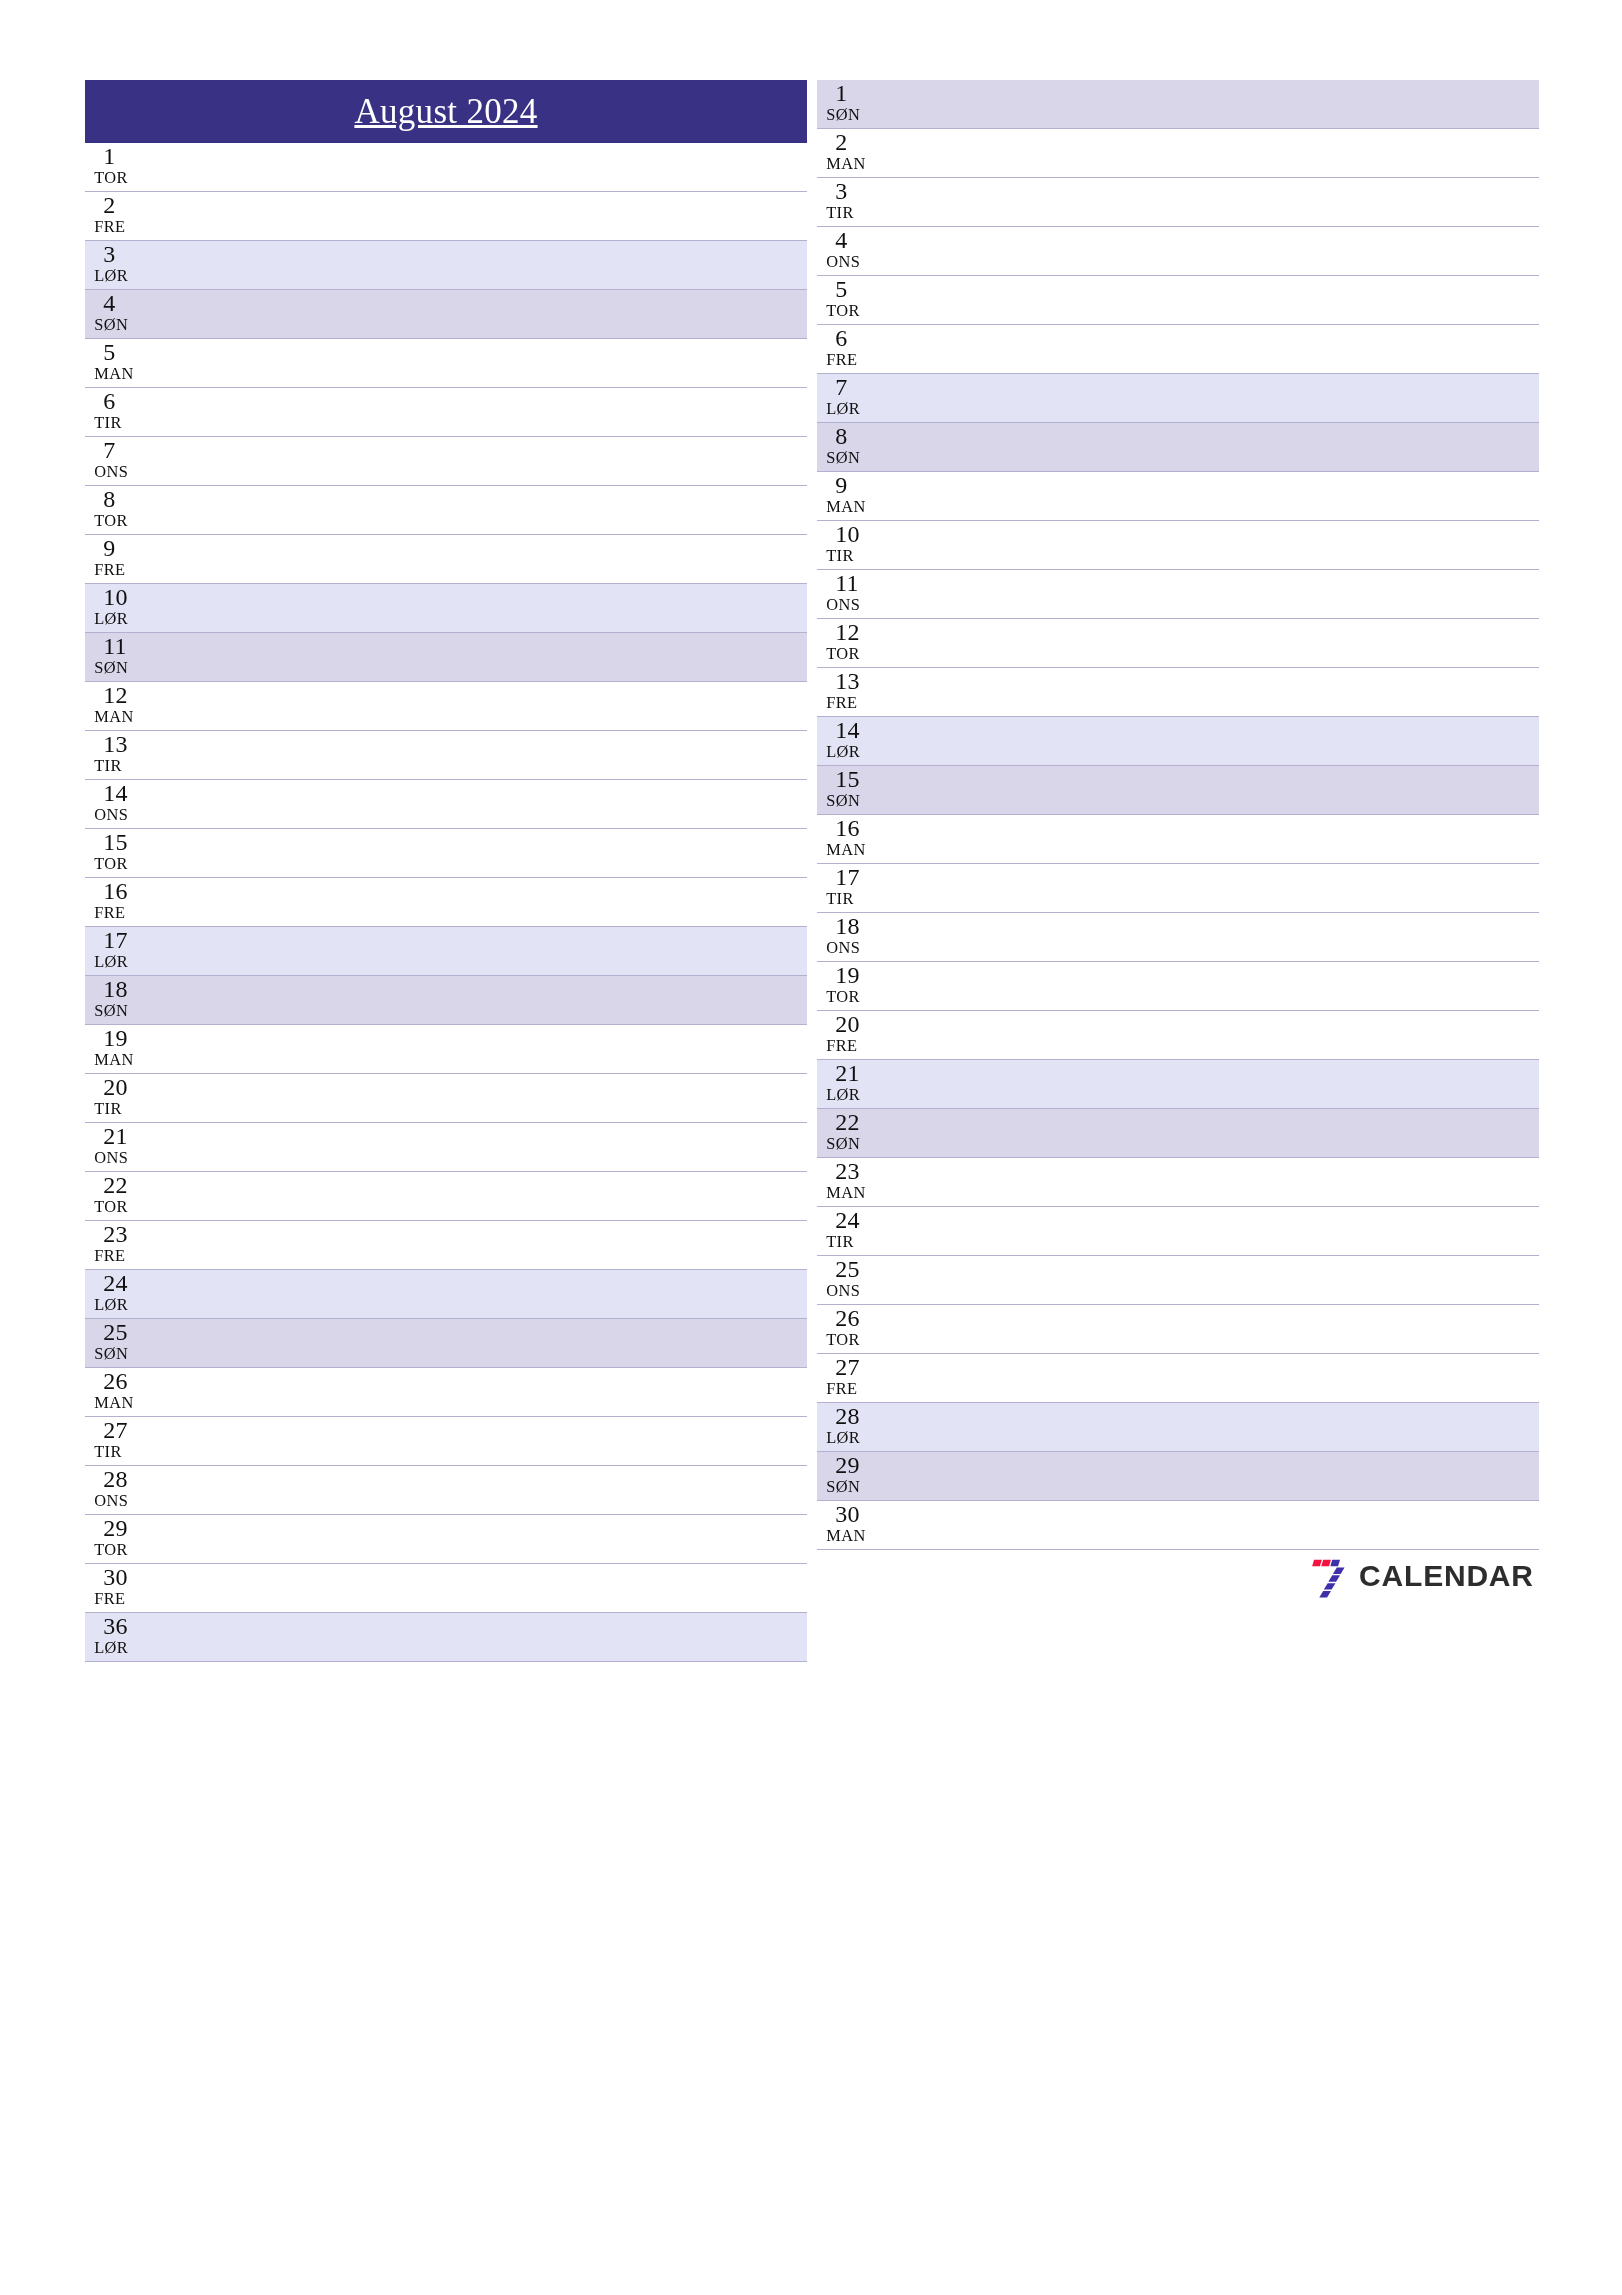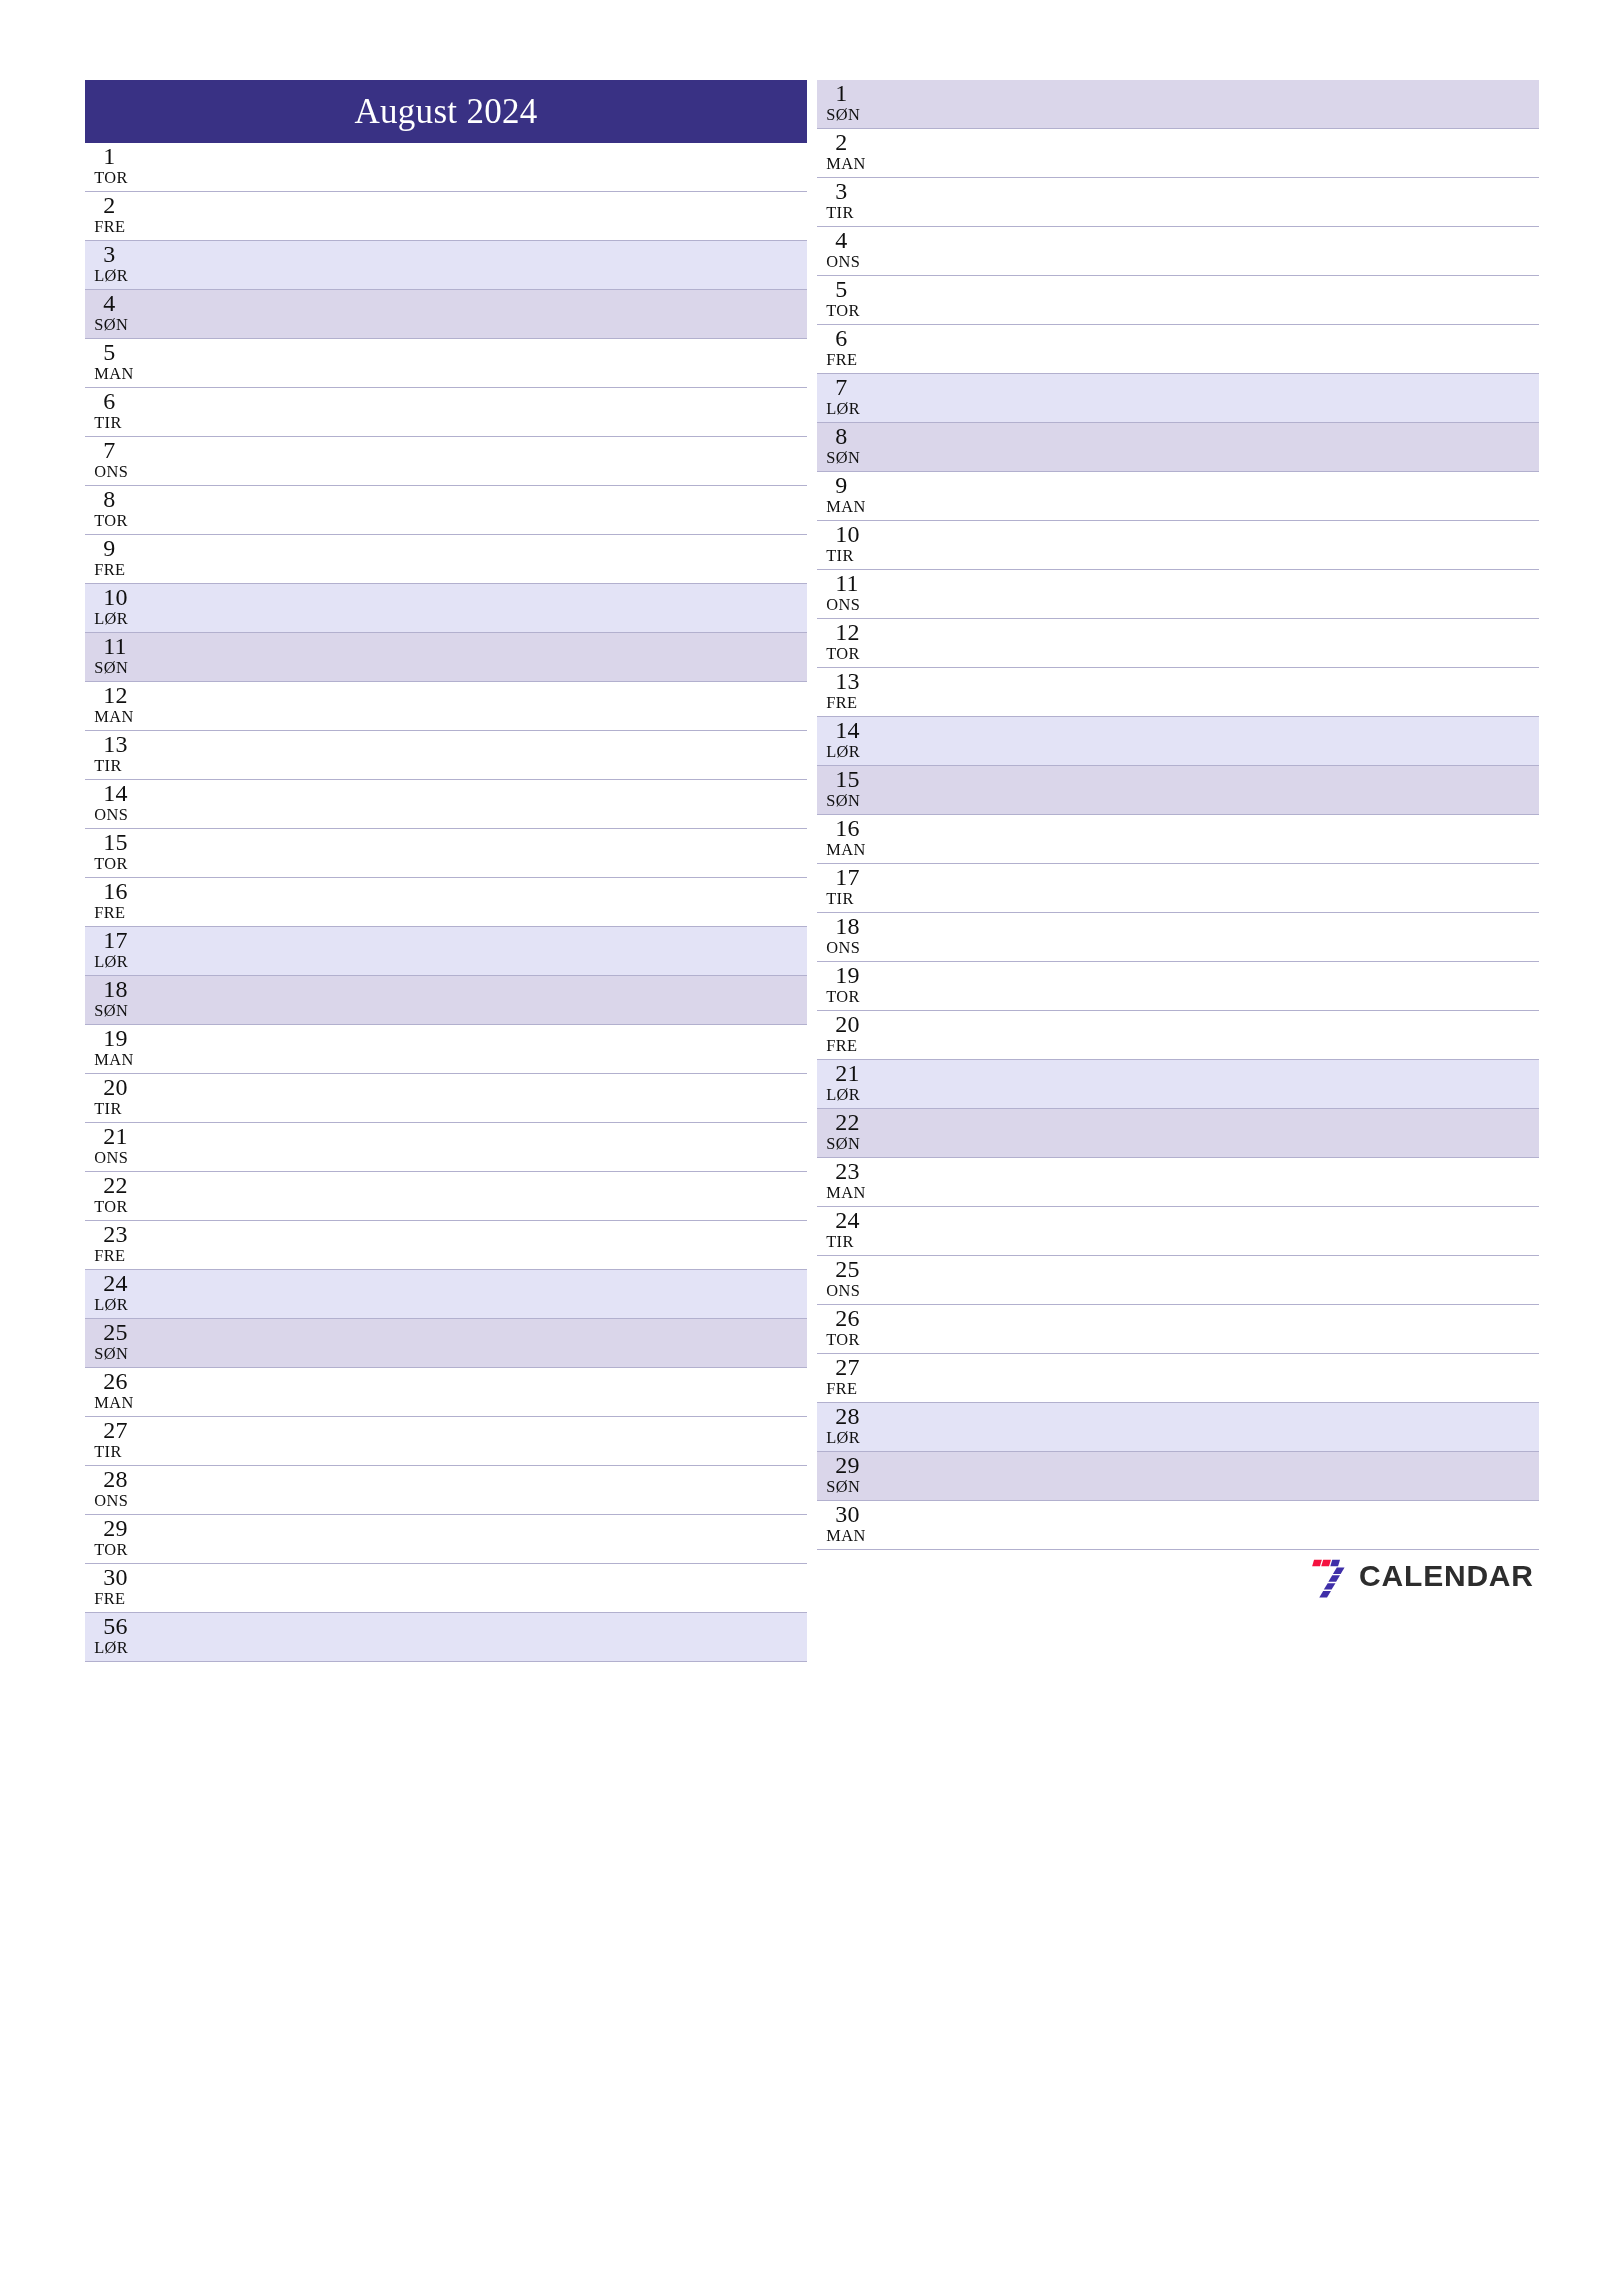--- a/index.html
+++ b/index.html
@@ -47,20 +47,21 @@
     box-sizing: border-box;
   }
   .month-header-title {
     font-family: "Liberation Serif", "DejaVu Serif", serif;
     font-size: 35px;
     font-weight: 400;
     letter-spacing: 0.3px;
     line-height: 1;
     color: #ffffff;
     white-space: nowrap;
+    text-decoration: underline;
   }
 
   .day-list {
     display: flex;
     flex-direction: column;
   }
 
   .day-row {
     position: relative;
     height: 49px;
@@ -253,21 +254,21 @@
           </div>
           <div class="day-row">
             <span class="day-num">29</span>
             <span class="day-abbr">TOR</span>
           </div>
           <div class="day-row">
             <span class="day-num">30</span>
             <span class="day-abbr">FRE</span>
           </div>
           <div class="day-row sat">
-            <span class="day-num">56</span>
+            <span class="day-num">36</span>
             <span class="day-abbr">LØR</span>
           </div>
         </div>
     </div>
 
     <div class="month-col">
       <div class="day-list">
           <div class="day-row sun">
             <span class="day-num">1</span>
             <span class="day-abbr">SØN</span>

